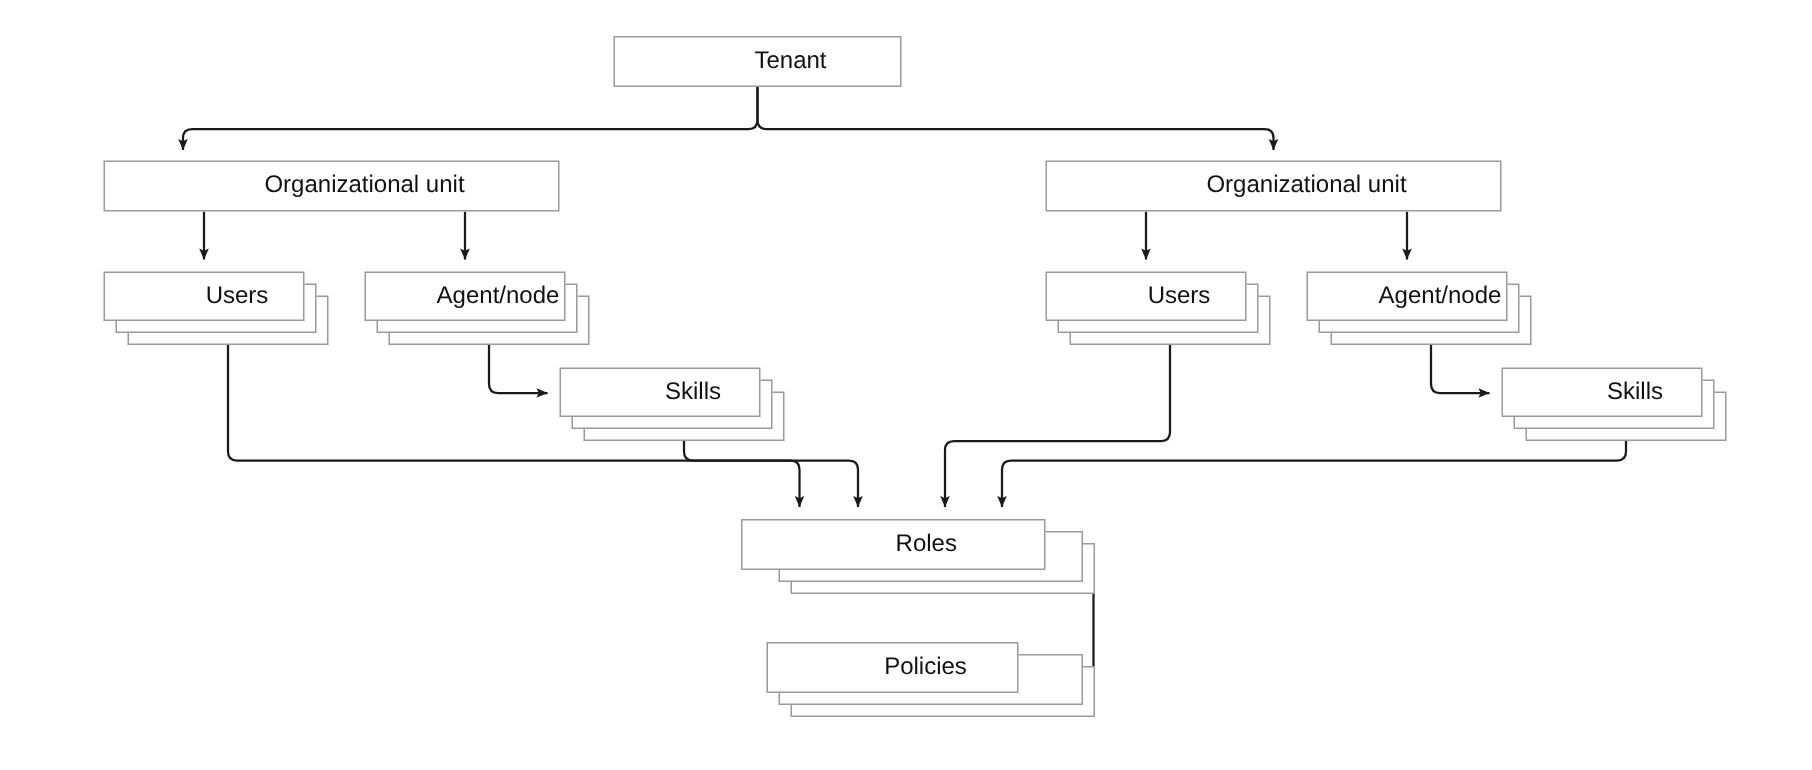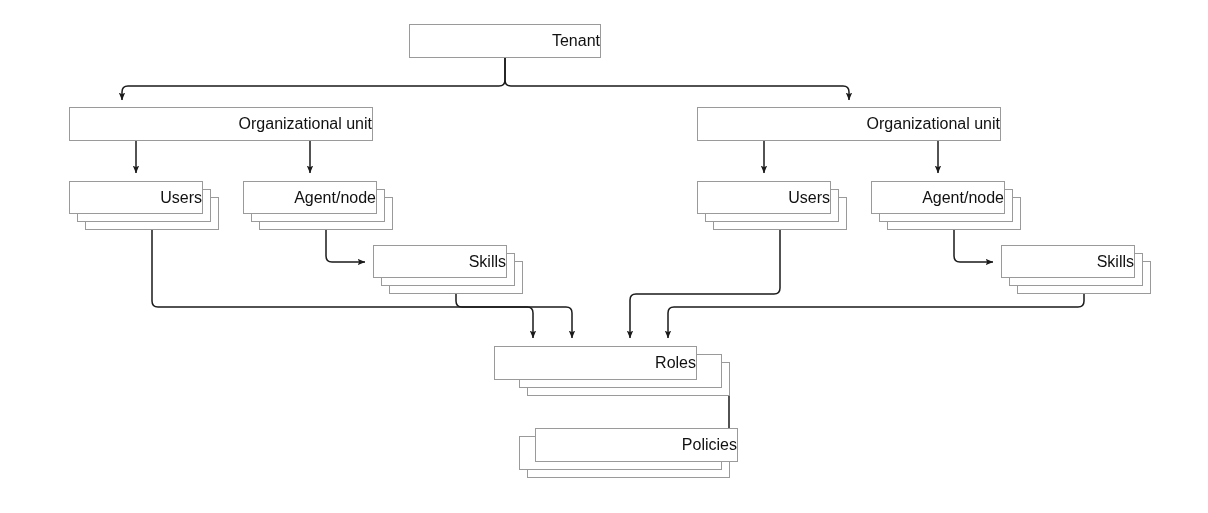--- a/index.html
+++ b/index.html
@@ -30,21 +30,21 @@
   }
   .card {
     position: absolute;
     box-sizing: border-box;
     background: #ffffff;
     border: 1px solid #9a9a9a;
   }
   .card.front {
     display: flex;
     align-items: center;
-    justify-content: flex-end;
+    justify-content: center;
     z-index: 3;
     padding-left: 44px;
   }
   .card.mid { z-index: 2; }
   .card.back { z-index: 1; }
   .label {
     font-family: "Liberation Sans", sans-serif;
     font-size: 16px;
     color: #111111;
     line-height: 1;
@@ -151,19 +151,19 @@
       <div class="node" style="left: 0px; top: 0px;">
         <div class="card back" style="left: 527px; top: 362px; width: 203px; height: 34px;"></div>
         <div class="card mid" style="left: 519px; top: 354px; width: 203px; height: 34px;"></div>
         <div class="card front" style="left: 494px; top: 346px; width: 203px; height: 34px;">
           <span class="label">Roles</span>
         </div>
       </div>
       <div class="node" style="left: 0px; top: 0px;">
         <div class="card back" style="left: 527px; top: 444px; width: 203px; height: 34px;"></div>
         <div class="card mid" style="left: 519px; top: 436px; width: 203px; height: 34px;"></div>
-        <div class="card front" style="left: 511px; top: 428px; width: 203px; height: 34px; margin-left: 24px;">
+        <div class="card front" style="left: 511px; top: 428px; width: 168px; height: 34px;">
           <span class="label">Policies</span>
         </div>
       </div>
     </div>
 
 </div>
 
 </body></html>

